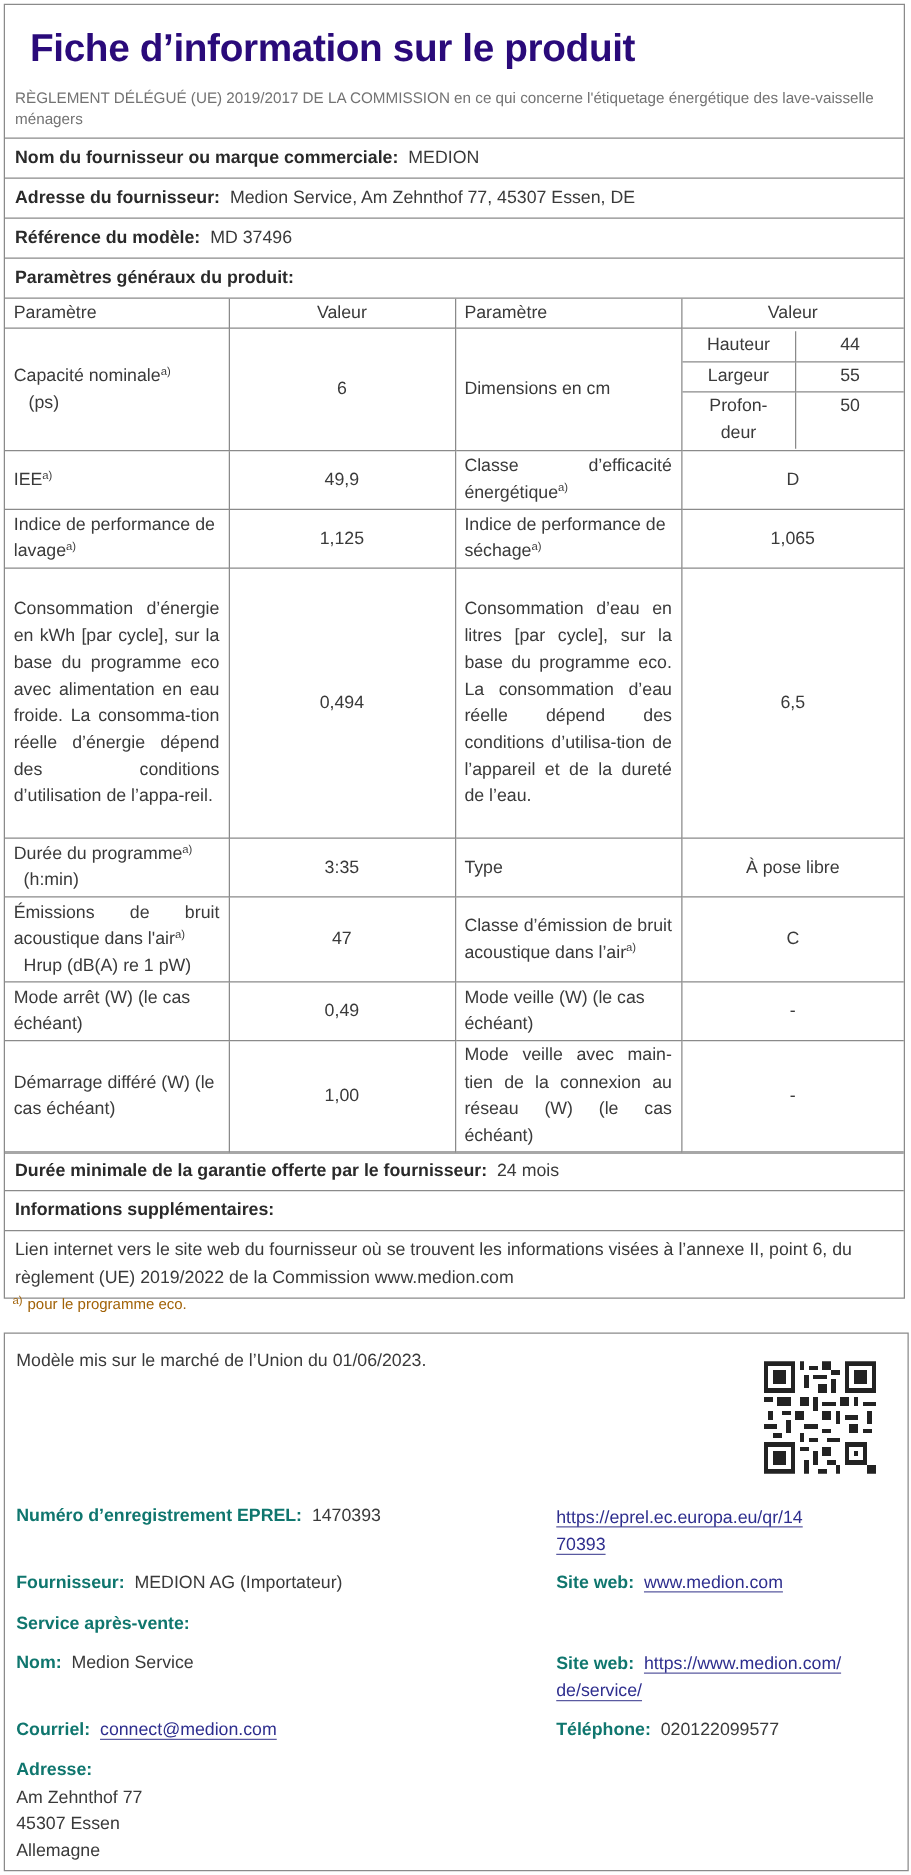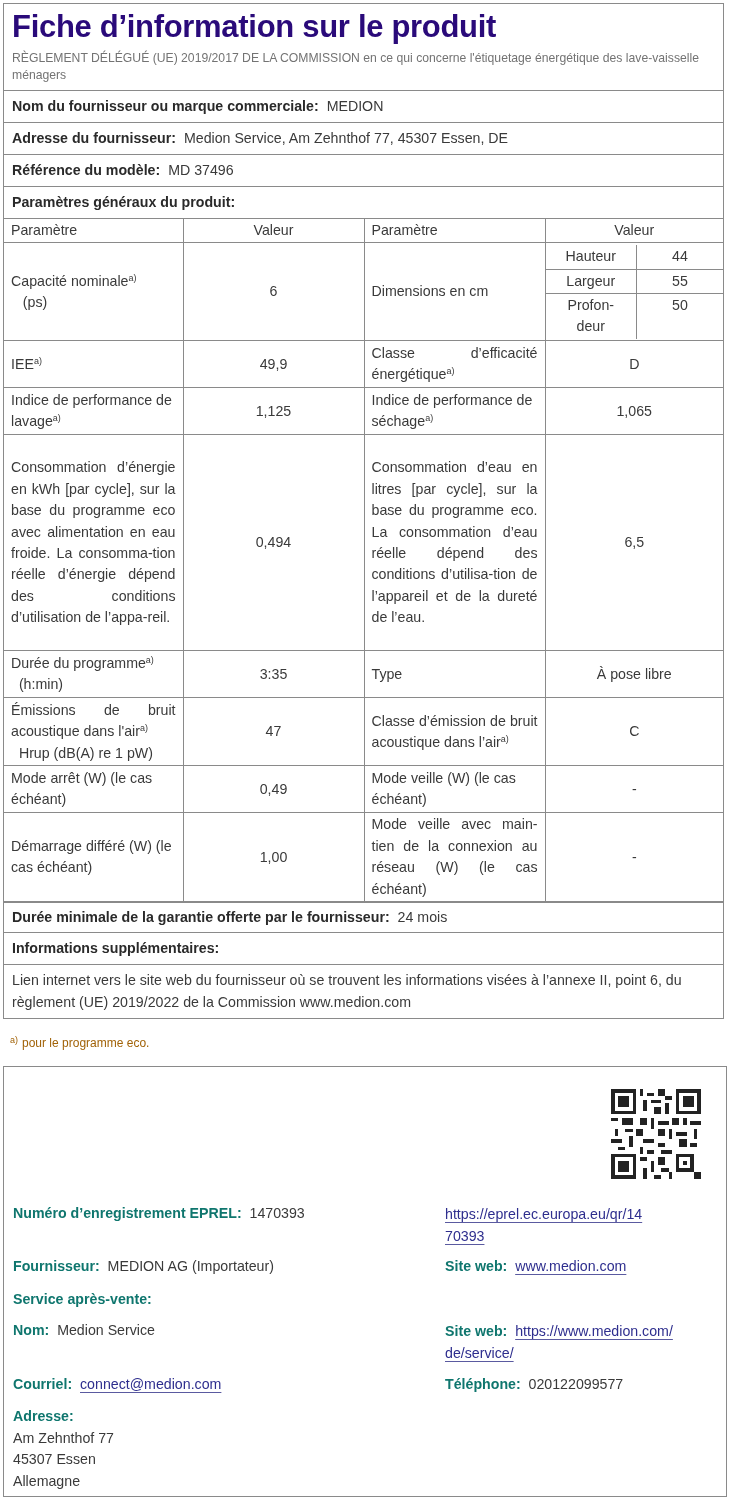--- a/index.html
+++ b/index.html
@@ -8,21 +8,21 @@
     font-family: "Liberation Sans", "DejaVu Sans", sans-serif;
     color: #3a3a3a;
   }
   .frame {
     position: absolute; left: 3px; top: 3px; width: 721px;
     border: 1.5px solid #8a8a8a; box-sizing: border-box;
   }
   .title-block { padding: 4px 8px 6px 8px; border-bottom: 1.5px solid #8a8a8a; }
   .title {
     font-size: 31px; font-weight: bold; color: #2a0a7a; letter-spacing: -0.3px;
-    line-height: 38px; margin: 0;
+    line-height: 38px; margin: 12px;
   }
   .subtitle { font-size: 12.2px; line-height: 17px; color: #737373; margin-top: 4px; }
   .row {
     border-bottom: 1.5px solid #8a8a8a; padding: 0 8px; font-size: 14.2px;
     line-height: 31px; height: 31px; box-sizing: content-box; color: #3a3a3a;
     white-space: nowrap;
   }
   .row .lbl { font-weight: bold; color: #2a2a2a; }
   .row .val { margin-left: 4px; }
   table.params { width: 100%; border-collapse: collapse; table-layout: fixed; font-size: 14.2px; }
@@ -176,20 +176,21 @@
     <span class="lbl">Informations supplémentaires:</span>
   </div>
   <div class="info-text">Lien internet vers le site web du fournisseur où se trouvent les informations visées à l’annexe II, point 6, du règlement (UE) 2019/2022 de la Commission  www.medion.com</div>
 </div>
 
 <div class="footnote">
   <sup>a)</sup><span>pour le programme eco.</span>
 </div>
 
 <div class="box2">
+  <div class="b2" style="left:9px; top:12px">Modèle mis sur le marché de l’Union du 01/06/2023.</div>
 
   <svg class="qr" viewBox="0 0 25 25" shape-rendering="crispEdges">
     <rect width="25" height="25" fill="#fff"></rect>
     <g fill="#222">
       <rect x="0" y="0" width="7" height="7"></rect>
         <rect x="1" y="1" width="5" height="5" fill="#fff"></rect>
         <rect x="2" y="2" width="3" height="3"></rect>
       <rect x="18" y="0" width="7" height="7"></rect>
         <rect x="19" y="1" width="5" height="5" fill="#fff"></rect>
         <rect x="20" y="2" width="3" height="3"></rect>

